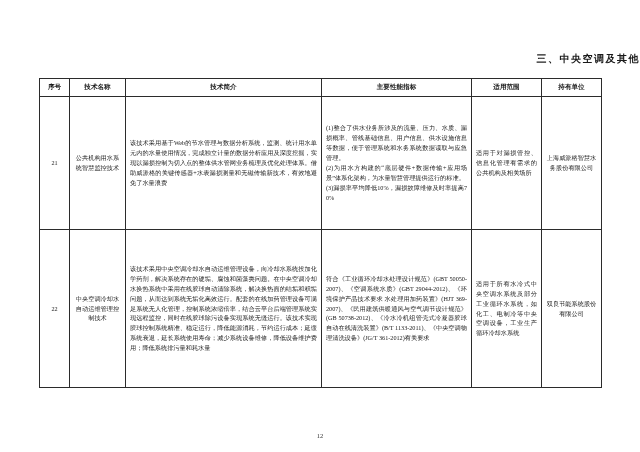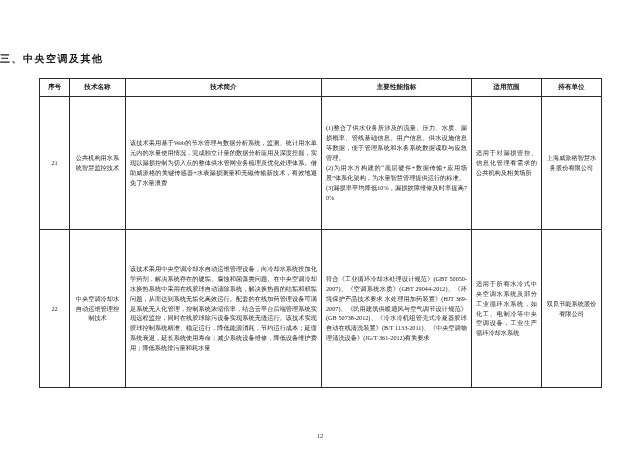--- a/index.html
+++ b/index.html
@@ -11,21 +11,21 @@
   }
   .page {
     position: relative;
     width: 640px; height: 452px;
     overflow: hidden;
     background: #ffffff;
   }
   .doc-title {
     position: absolute;
     top: 52px; left: 0; width: 100%;
-    text-align: left;
+    text-align: right;
     font-size: 10px;
     font-weight: bold;
     letter-spacing: 1.5px;
   }
   table.tech-table {
     position: absolute;
     top: 78px; left: 39px;
     width: 562px;
     border-collapse: collapse;
     table-layout: fixed;

